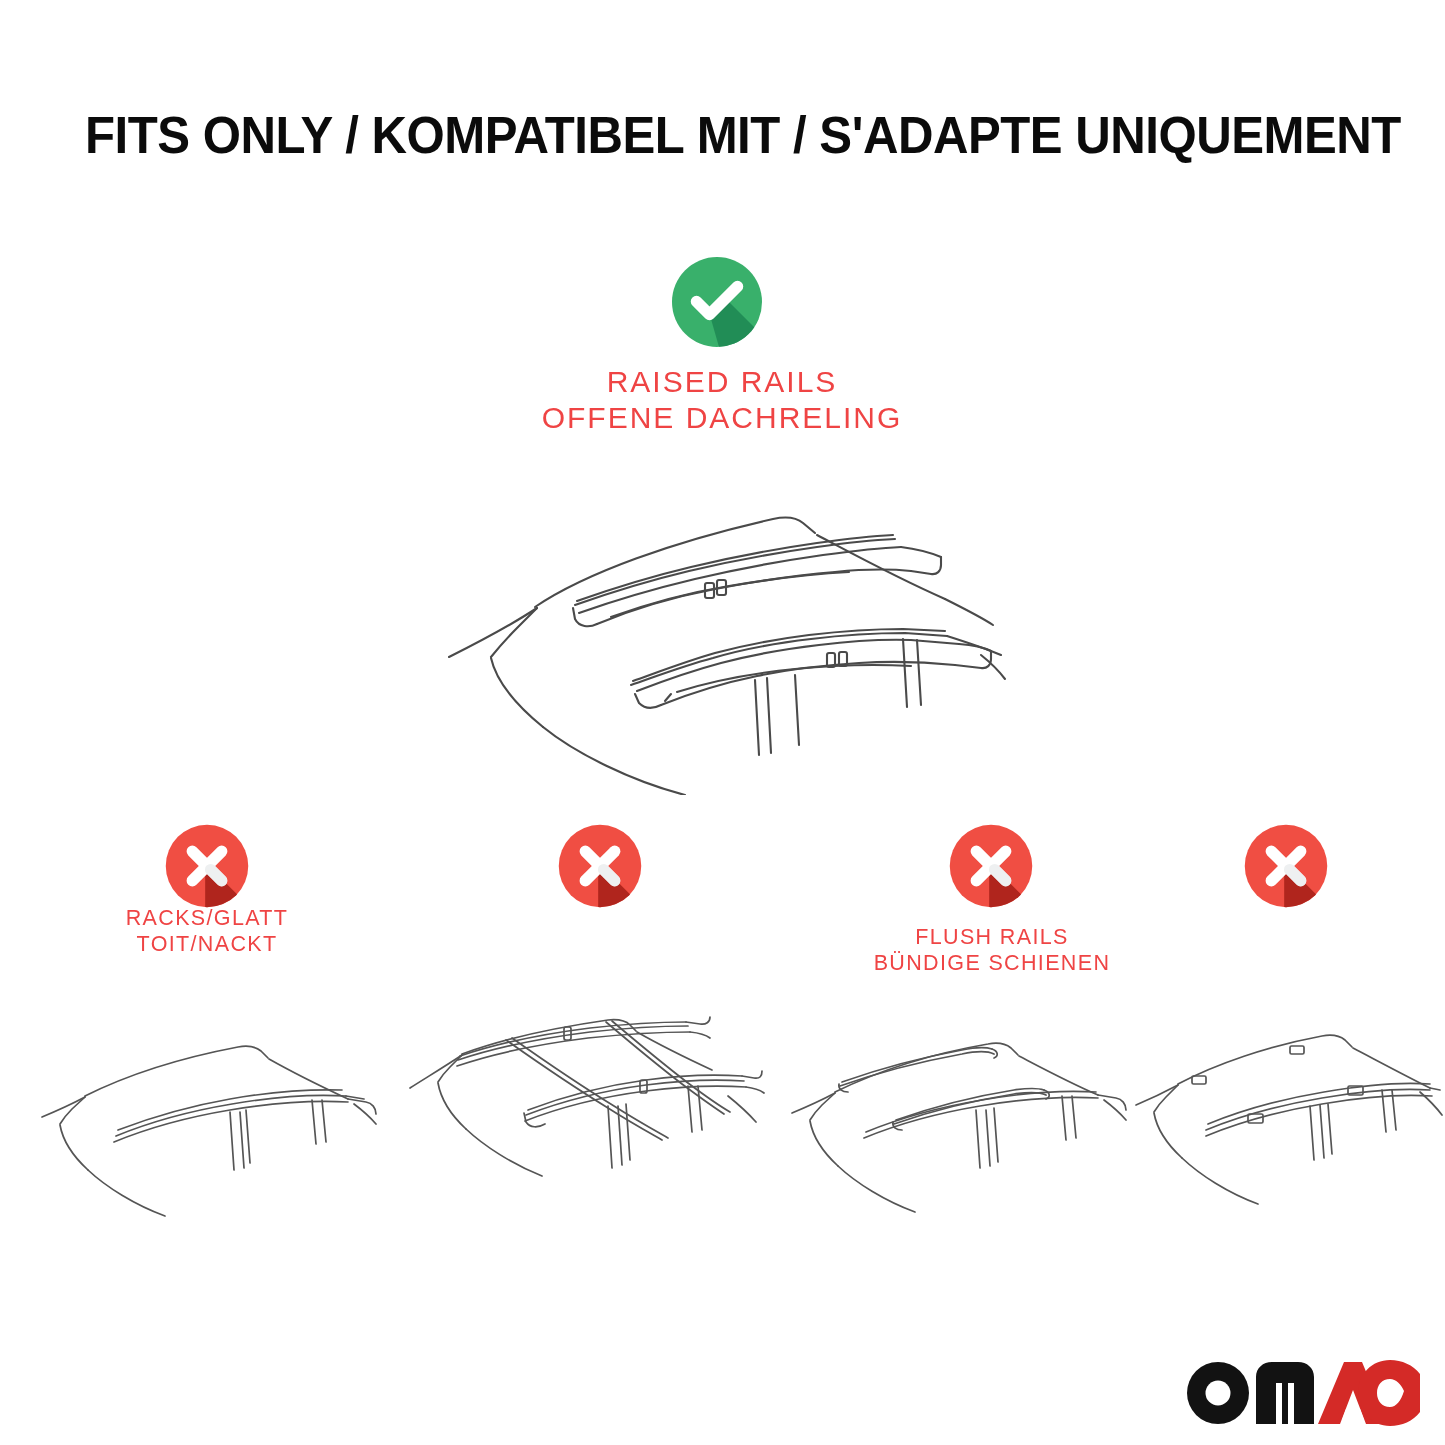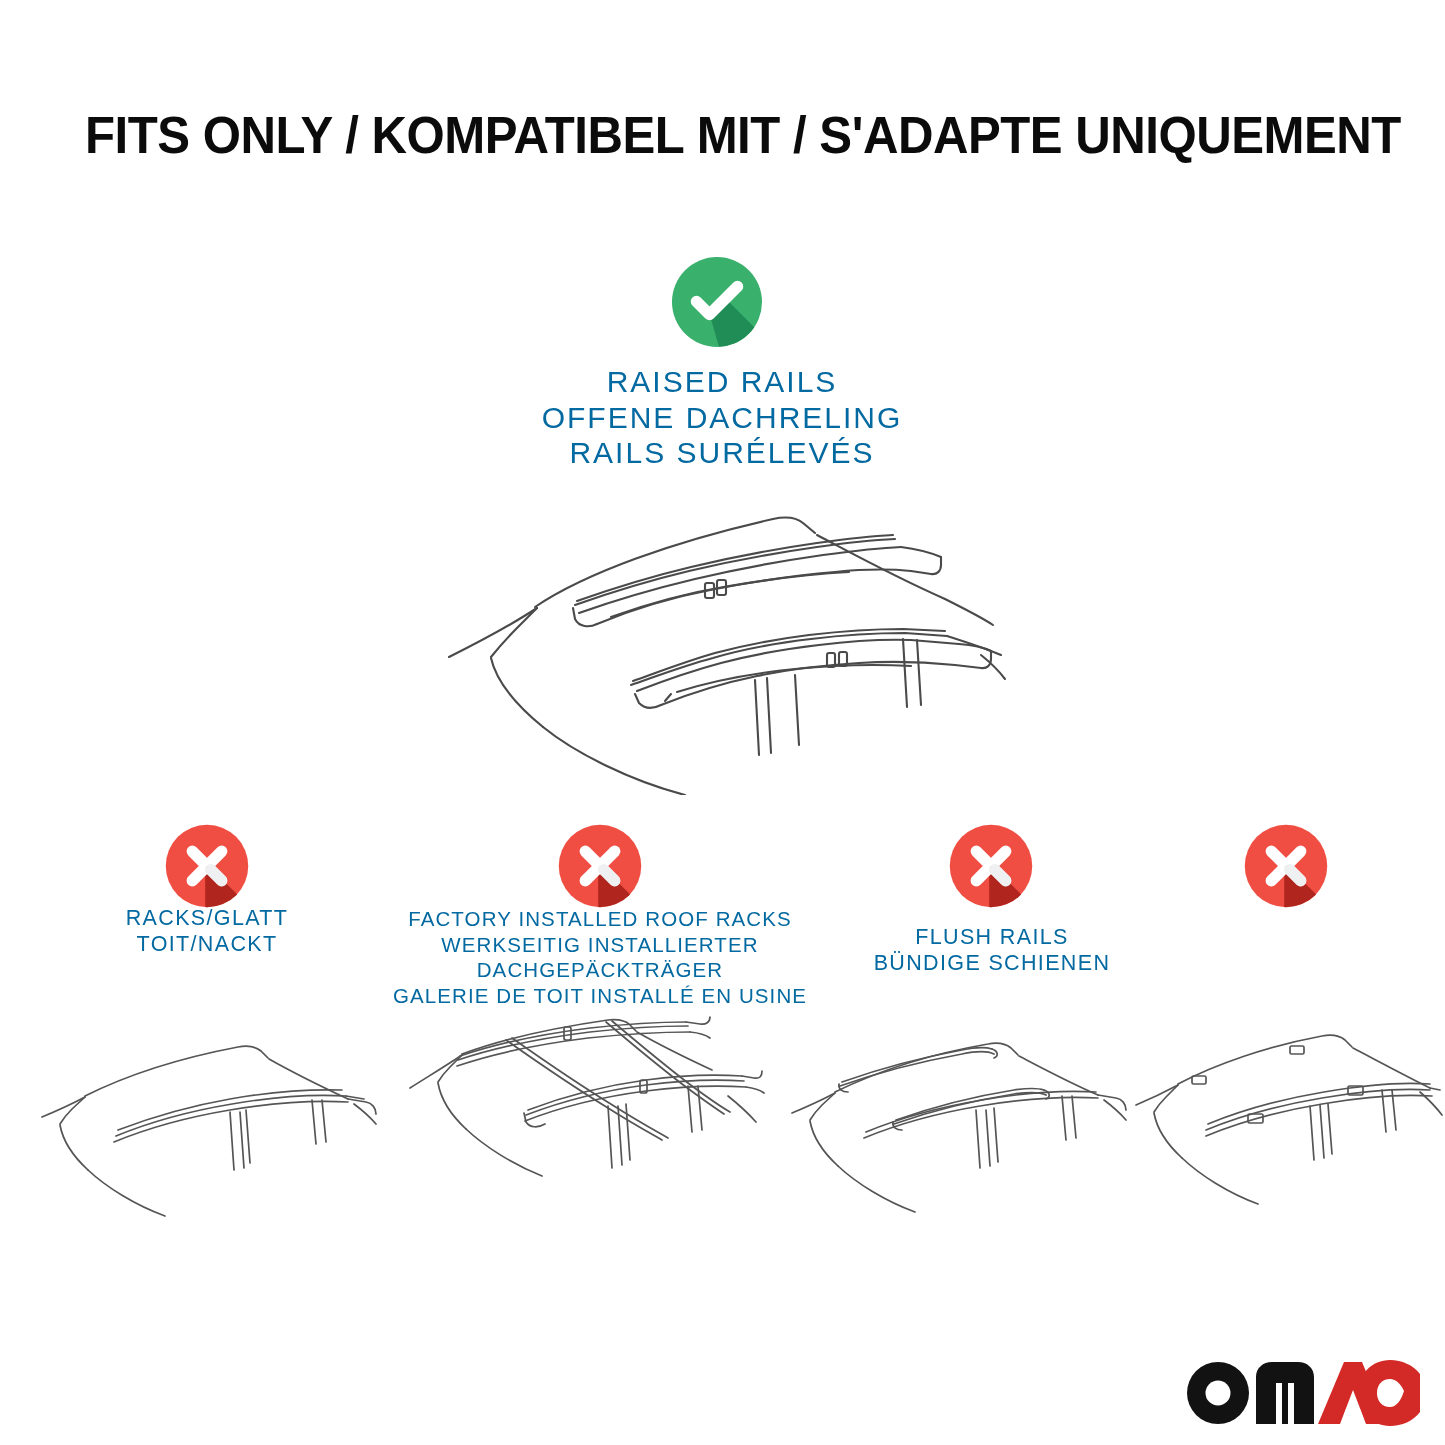--- a/index.html
+++ b/index.html
@@ -29,21 +29,21 @@
   }
 
   
   .badge{position:absolute;}
   .badge svg{display:block;}
 
   
   .label{
     position:absolute;
     text-align:center;
-    color:#0369a1;
+    color:#ef4444;
     font-family:"Liberation Sans", sans-serif;
     font-weight:300;
     letter-spacing:1.6px;
     white-space:nowrap;
   }
   .label div{white-space:nowrap;}
 
   .label-main{
     font-size:30px;
     line-height:35.5px;
@@ -85,21 +85,20 @@
       <g clip-path="url(#cpG)">
         <path d="M40 58 L55 43 L100 88 L100 100 L52 100 Z" fill="#1f8a55" opacity="0.92"></path>
       </g>
       <path d="M27.5 47.5 L40.5 60.5 L68.5 32.5" fill="none" stroke="#ffffff" stroke-width="11.5" stroke-linecap="round" stroke-linejoin="round"></path>
     </svg>
   </div>
 
   <div class="label label-main" style="left:322px;top:364px;width:800px;">
     <div>RAISED RAILS</div>
     <div>OFFENE DACHRELING</div>
-    <div>RAILS SURÉLEVÉS</div>
   </div>
 
   <div class="illus" style="left:425px;top:495px;">
     <svg width="600" height="300" viewBox="0 0 600 300">
       <g fill="none" stroke="#4a4a4a" stroke-width="2.1" stroke-linecap="round" stroke-linejoin="round">
 
         <path d="M110 112 C160 78 250 46 348 24 C362 21 372 23 378 28
                  L390 38"></path>
         <path d="M112 113 L94 131 C84 141 74 152 66 162"></path>
         <path d="M24 162 C48 150 80 134 112 113"></path>
@@ -249,26 +248,20 @@
         <line x1="52" y1="52" x2="64" y2="64" stroke="#cfd4d6" stroke-width="12.5" stroke-linecap="round"></line>
       </g>
     </svg>
   </div>
 
   <div class="label label-col" style="left:27px;top:906px;width:360px;">
     <div>RACKS/GLATT</div>
     <div>TOIT/NACKT</div>
   </div>
 
-  <div class="label label-col narrow" style="left:360px;top:906px;width:480px;">
-    <div>FACTORY INSTALLED ROOF RACKS</div>
-    <div>WERKSEITIG INSTALLIERTER</div>
-    <div>DACHGEPÄCKTRÄGER</div>
-    <div>GALERIE DE TOIT INSTALLÉ EN USINE</div>
-  </div>
 
   <div class="label label-col" style="left:812px;top:925px;width:360px;">
     <div>FLUSH RAILS</div>
     <div>BÜNDIGE SCHIENEN</div>
   </div>
 
 
   <div class="illus" style="left:30px;top:1020px;">
     <svg width="360" height="230" viewBox="0 0 360 230">
       <g fill="none" stroke="#555" stroke-width="1.7" stroke-linecap="round" stroke-linejoin="round">

